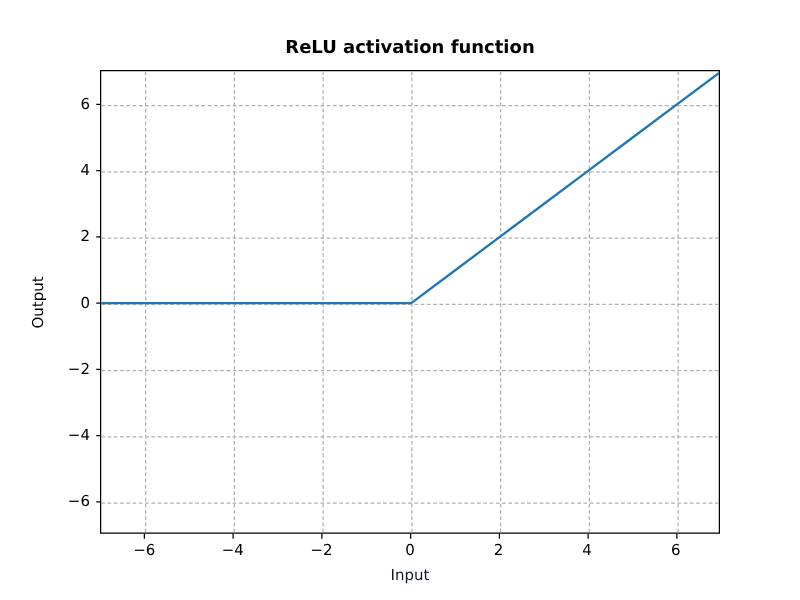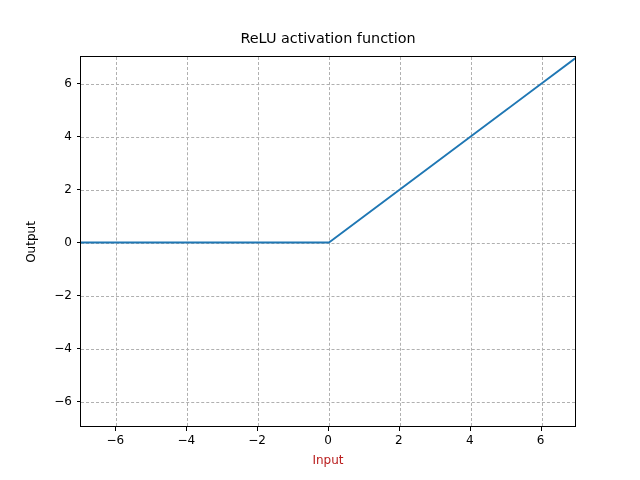--- a/index.html
+++ b/index.html
@@ -27,20 +27,21 @@
   #chart-title {
     position: absolute;
     left: 80px;
     top: 30px;
     width: 496px;
     text-align: center;
     font-size: 14.4px;
     color: #000000;
     line-height: 17px;
     white-space: nowrap;
+    font-weight: bold;
   }
 
   
   #axes-area {
     position: absolute;
     left: 80px;
     top: 56px;
     width: 496px;
     height: 371px;
     box-sizing: border-box;
@@ -117,21 +118,21 @@
   }
 
   
   #xlabel {
     position: absolute;
     left: 80px;
     top: 453px;
     width: 496px;
     text-align: center;
     font-size: 12px;
-    color: #b91c1c;
+    color: #0f172a;
     line-height: 14px;
   }
   #ylabel {
     position: absolute;
     left: -155px;
     top: 235px;
     width: 371px;
     text-align: center;
     font-size: 12px;
     color: #000000;

